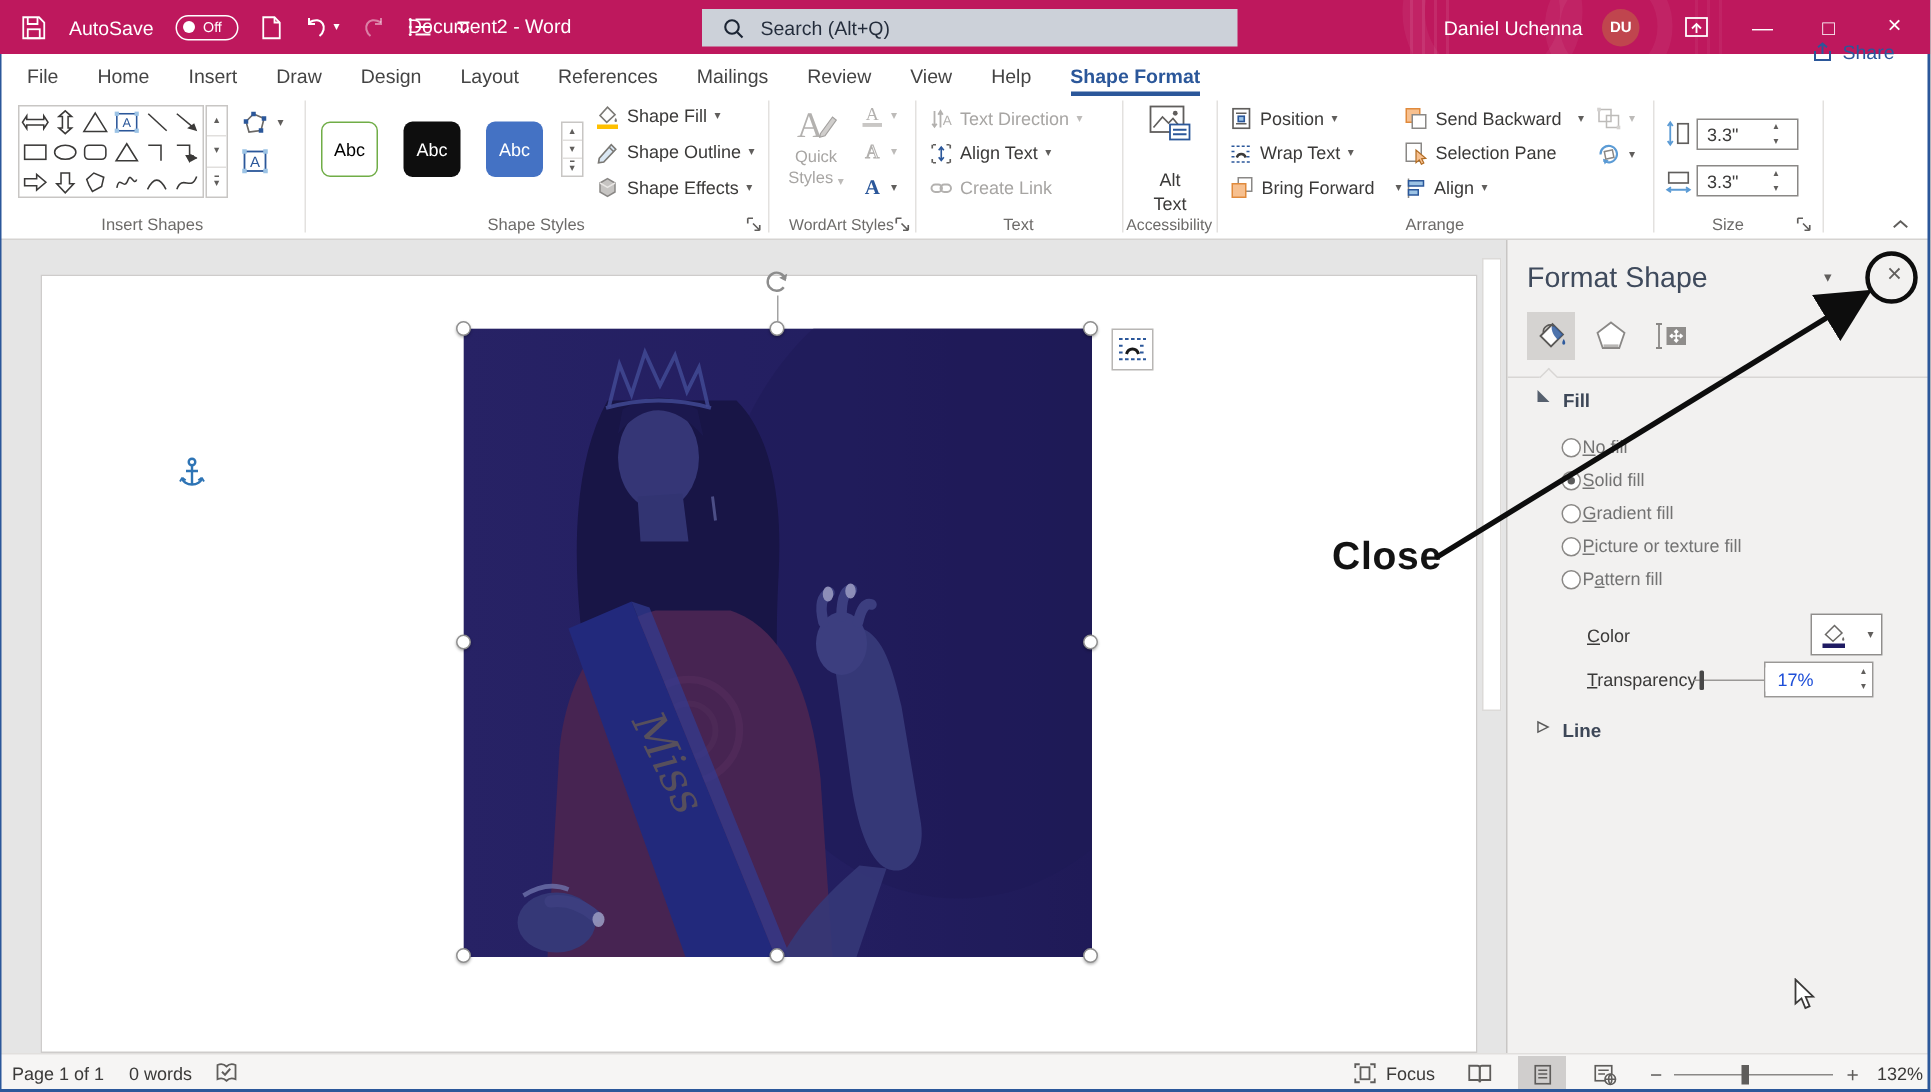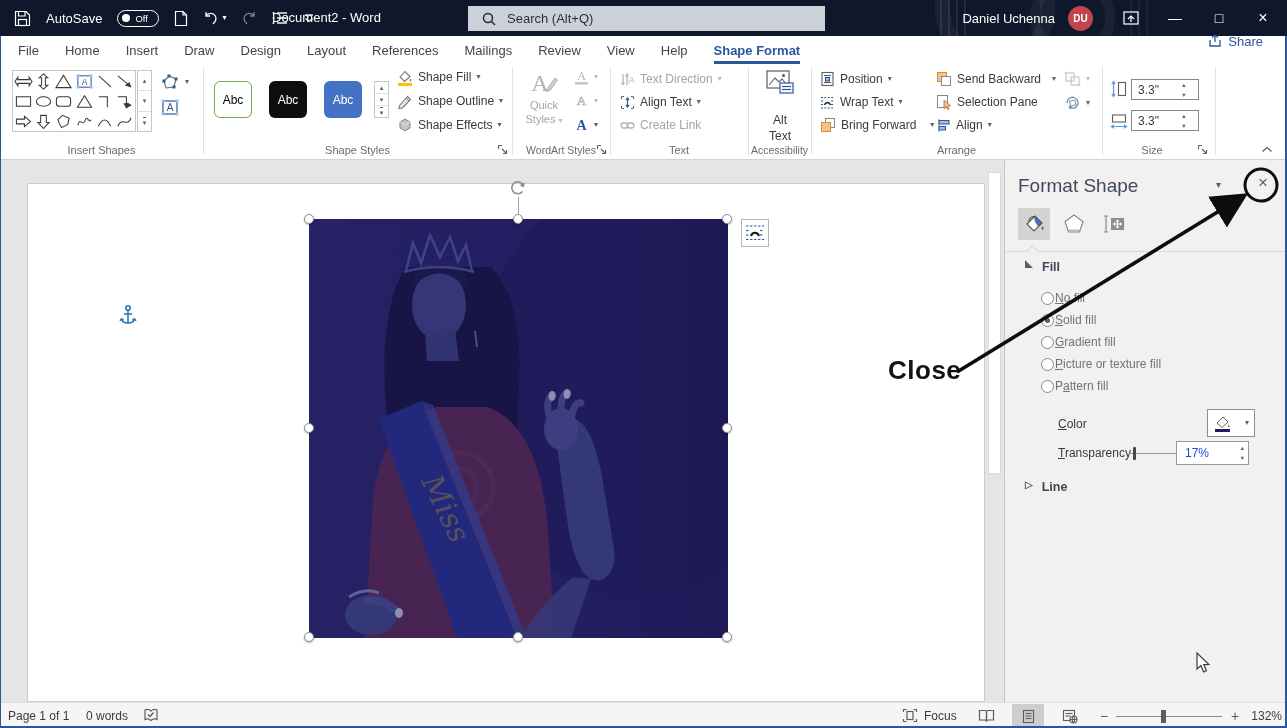--- a/index.html
+++ b/index.html
@@ -3,21 +3,21 @@
 <meta charset="utf-8">
 <style>
   html,body{margin:0;padding:0;background:#888;}
   .app{position:relative;width:1287px;height:728px;overflow:hidden;background:#fff;
        font-family:"Liberation Sans",sans-serif;color:#3b3a39;}
   .app *{box-sizing:border-box;}
   svg{display:block;}
   u{text-decoration:underline;}
 
   
-  .titlebar{position:absolute;left:0;top:0;width:1287px;height:36px;background:#0f172a;color:#fff;overflow:hidden;}
+  .titlebar{position:absolute;left:0;top:0;width:1287px;height:36px;background:#be185d;color:#fff;overflow:hidden;}
   .ring{position:absolute;border-radius:50%;border:15px solid rgba(255,255,255,.05);}
   .stripes{position:absolute;top:0;bottom:0;background:repeating-linear-gradient(90deg,rgba(255,255,255,.08) 0 2px,transparent 2px 8px);}
   .qat{position:absolute;left:14px;top:0;height:36px;display:flex;align-items:center;gap:15px;}
   .autosave-lbl{font-size:13px;}
   .toggle{width:42px;height:17px;border:1.5px solid #fff;border-radius:10px;display:flex;align-items:center;gap:5px;padding:0 4px;}
   .knob{width:8px;height:8px;background:#fff;border-radius:50%;}
   .toggle-state{font-size:9.5px;color:#fff;}
   .doc-title{position:absolute;left:272px;top:0;height:36px;line-height:36px;font-size:13px;}
   .search{position:absolute;left:468px;top:6px;width:357px;height:25px;background:#ccd1d9;display:flex;align-items:center;padding-left:14px;gap:9px;}
   .search input{border:0;background:transparent;font-size:13px;color:#17202e;outline:none;width:290px;font-family:inherit;}
@@ -26,21 +26,21 @@
   .uname{font-size:13px;margin-right:13px;}
   .avatar{width:25px;height:25px;border-radius:50%;background:#c0454e;color:#fff;font-size:10px;font-weight:bold;
           display:flex;align-items:center;justify-content:center;margin-right:16px;}
   .wbtn{width:44px;height:36px;display:flex;align-items:center;justify-content:center;font-size:14px;color:#fff;}
 
   
   .tabsrow{position:absolute;top:36px;left:0;width:1287px;height:28px;background:#fff;display:flex;align-items:stretch;
            padding-left:18px;gap:26px;font-size:13px;color:#444;}
   .tab{display:flex;align-items:center;height:100%;}
   .tab.active{color:#2b579a;font-weight:bold;border-bottom:3px solid #2b579a;padding-top:3px;}
-  .share{position:absolute;right:24px;top:34px;height:28px;display:flex;gap:6px;color:#2b579a;font-size:13px;}
+  .share{position:absolute;right:24px;top:20px;height:28px;display:flex;align-items:center;gap:6px;color:#2b579a;font-size:13px;}
 
   
   .ribbon{position:absolute;top:64px;left:0;width:1287px;height:96px;background:#fff;border-bottom:1px solid #d5d3d1;}
   .rsep{position:absolute;top:3px;height:88px;width:1px;background:#e3e1df;}
   .glabel{position:absolute;bottom:3px;font-size:11px;color:#6d6b69;text-align:center;white-space:nowrap;}
   .glabel.sm{font-size:10.5px;}
   .rbtn{position:absolute;display:flex;align-items:center;gap:5px;font-size:12px;color:#3b3a39;white-space:nowrap;height:20px;}
   .car{font-size:8px;color:#605e5c;line-height:1;}
   .dis{color:#a7a5a3 !important;}
   .dis .car{color:#bdbbb9;}

